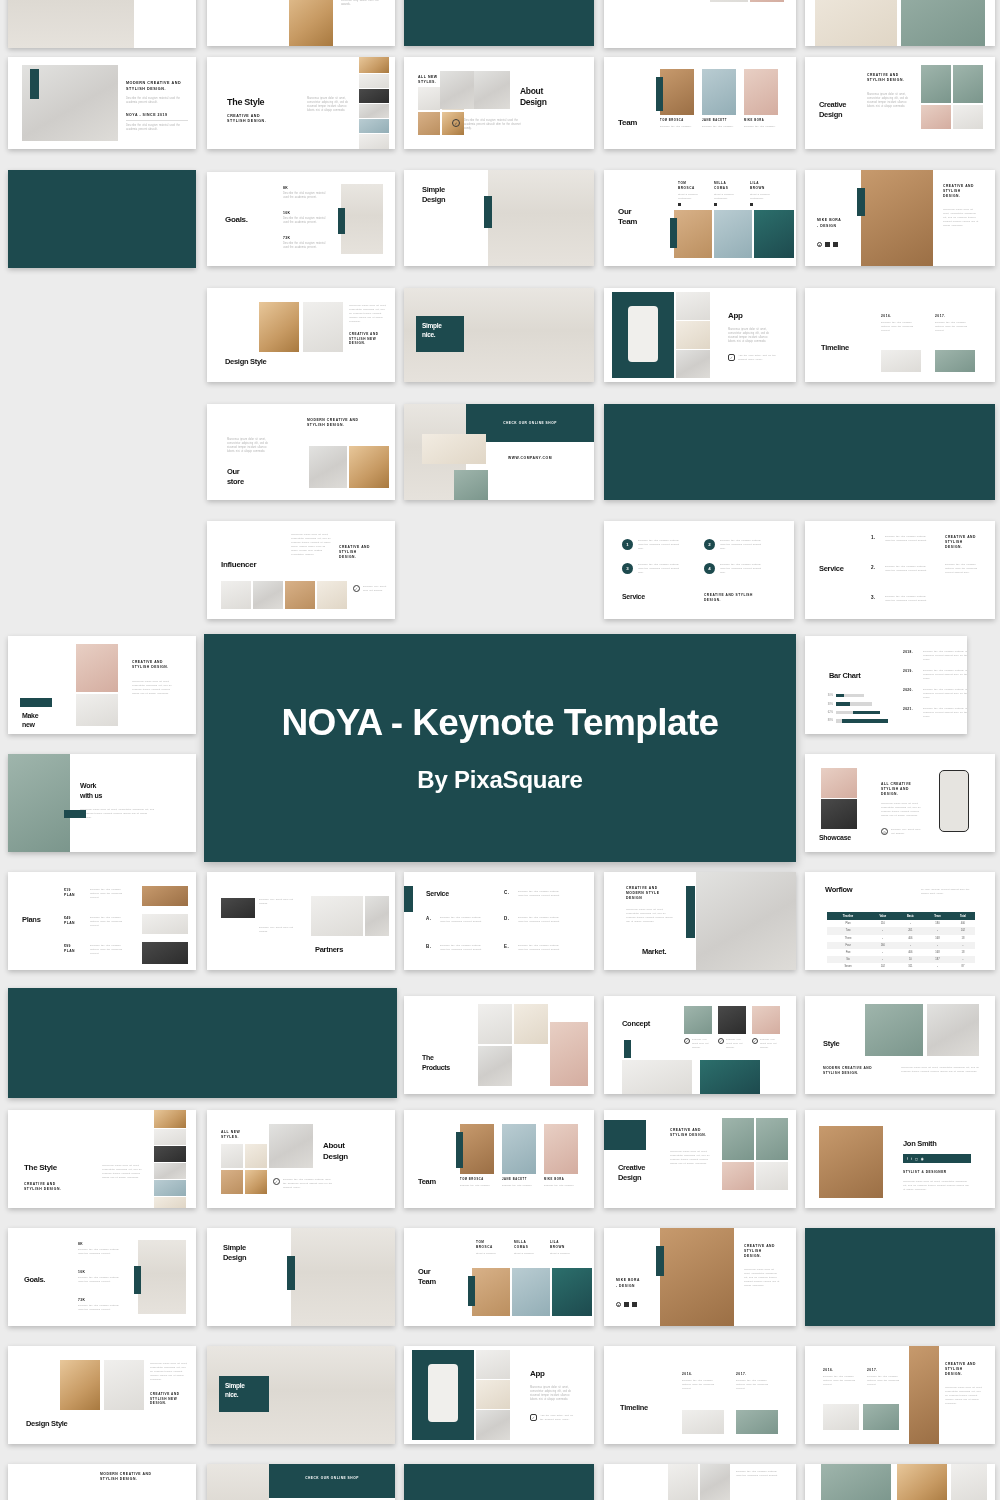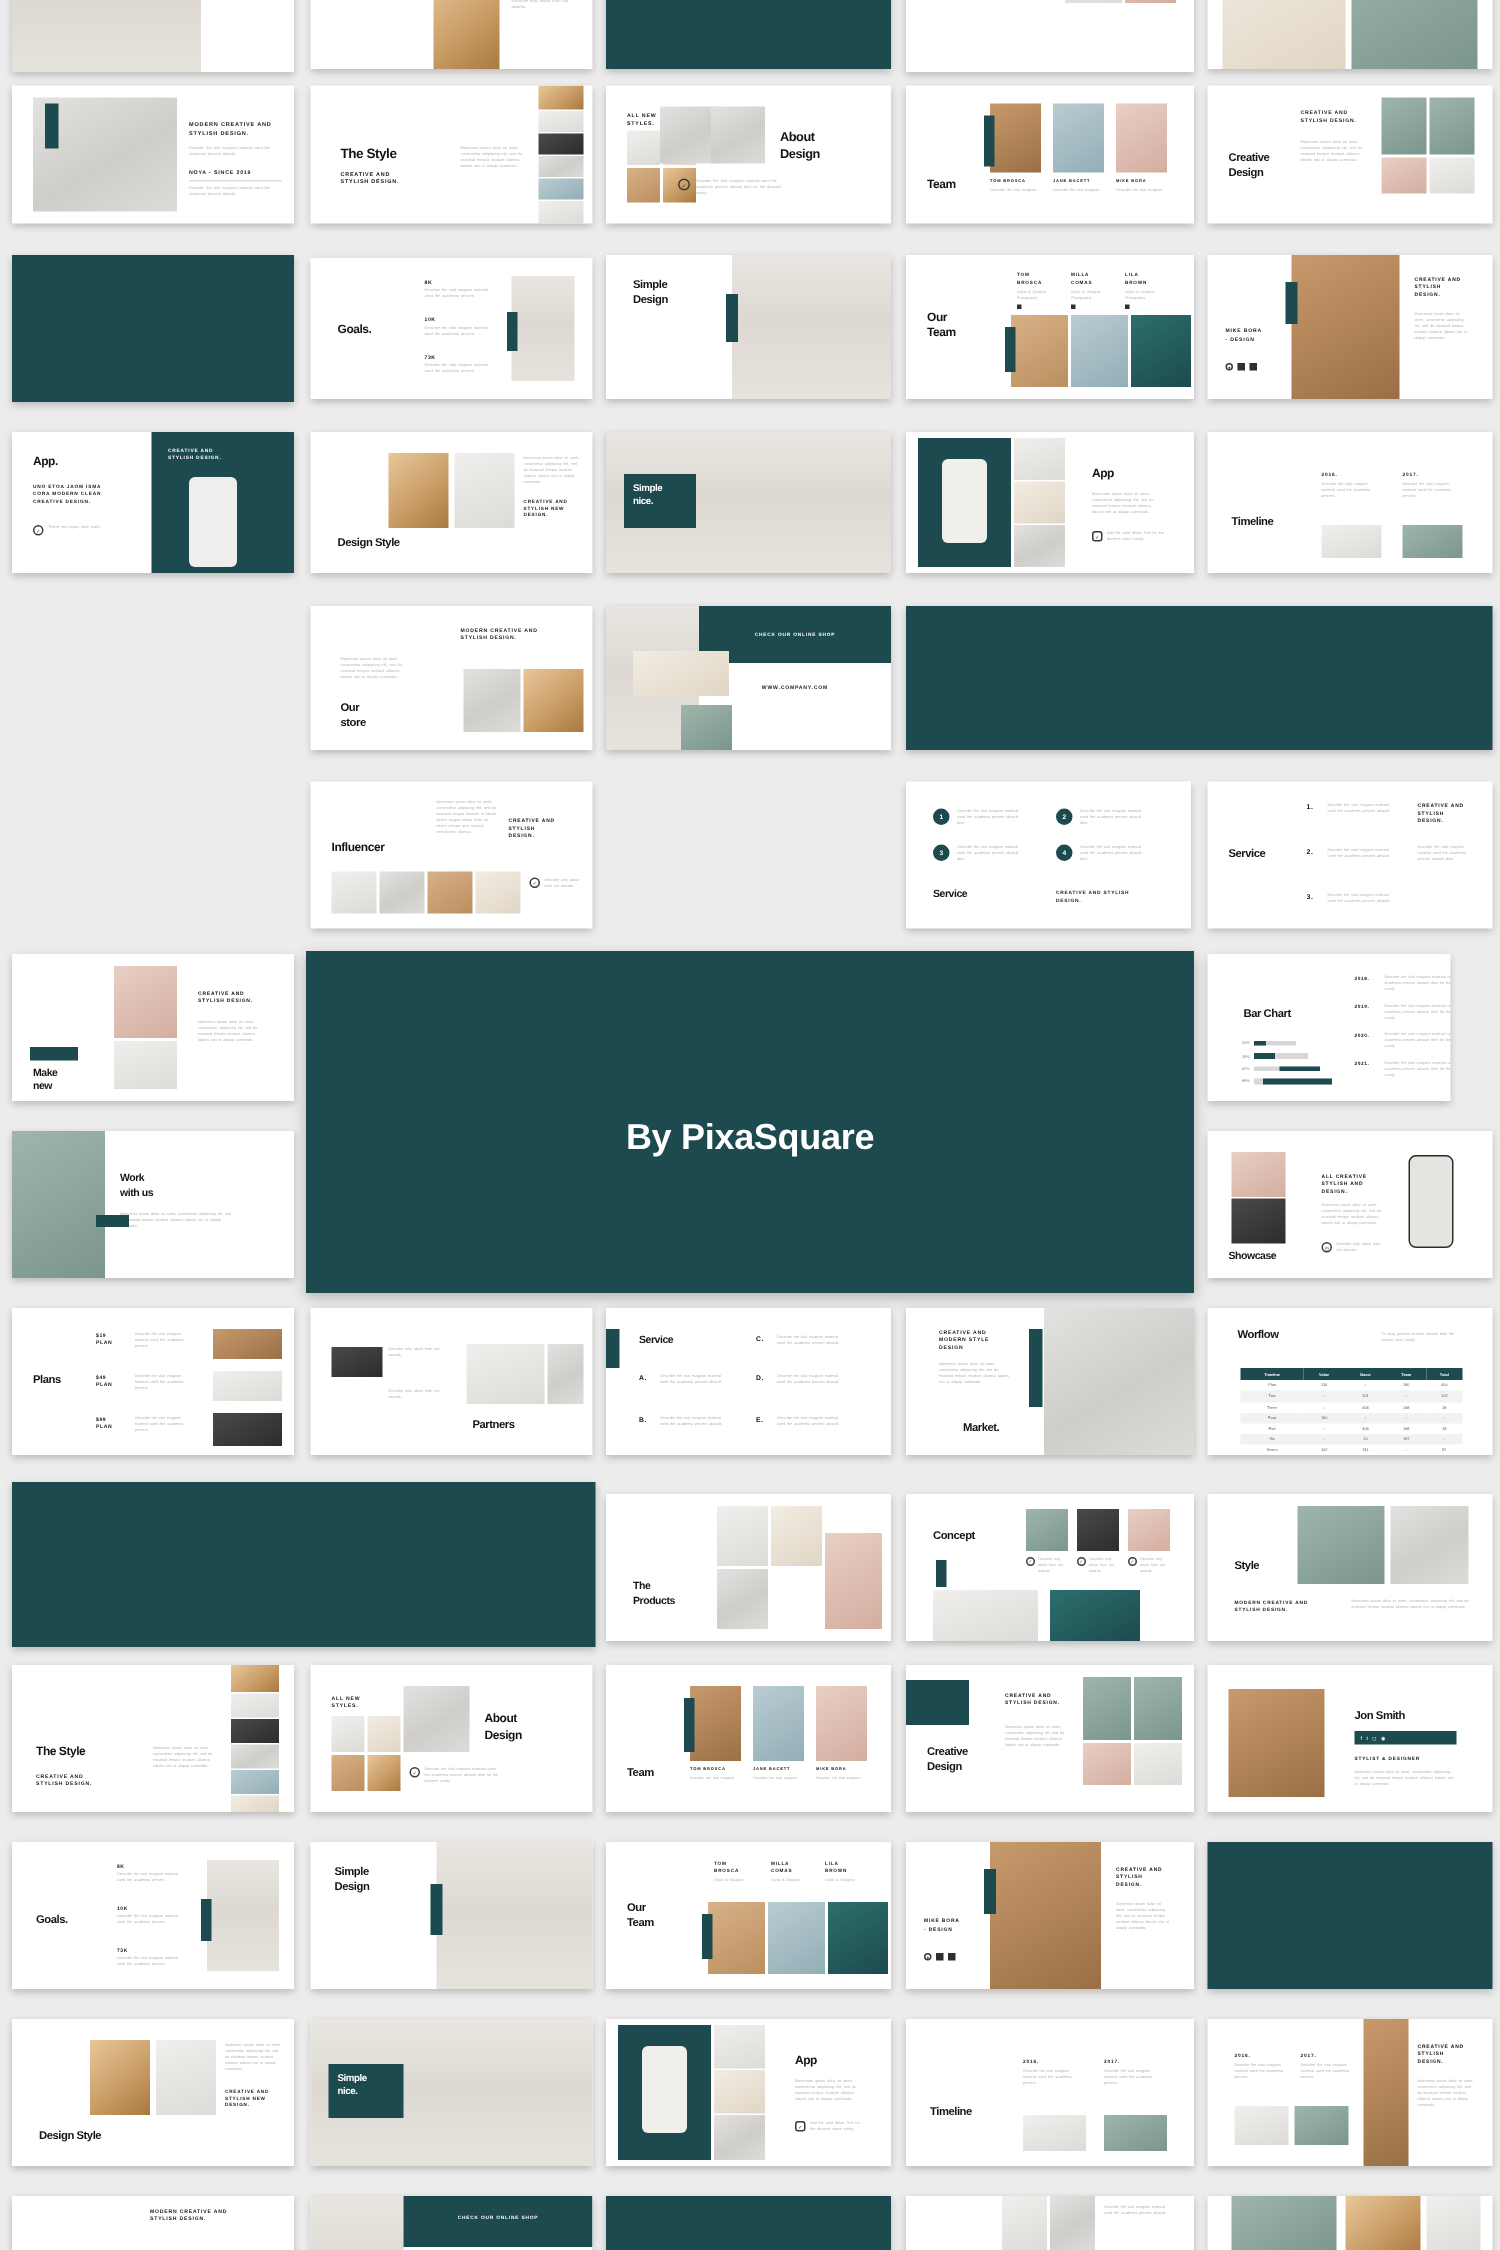--- a/index.html
+++ b/index.html
@@ -227,29 +227,20 @@
     <div class="h-cap" style="position:absolute;left:12px;top:54px;font-size:3.4px;">- DESIGN</div>
     <div class="ring" style="position:absolute;left:12px;top:72px;width:5px;height:5px;font-size:3px;">●</div>
     <div class="sqdot" style="position:absolute;left:20px;top:72px;width:5px;height:5px;"></div>
     <div class="sqdot" style="position:absolute;left:28px;top:72px;width:5px;height:5px;"></div>
     <div class="img i-skin" style="position:absolute;left:56px;top:0;width:72px;height:96px;"></div>
     <div class="accent-bar" style="left:52px;top:18px;width:8px;height:28px;"></div>
     <div class="h-cap" style="position:absolute;left:138px;top:14px;width:34px;font-size:3.3px;">CREATIVE AND STYLISH DESIGN.</div>
     <div class="lorem" style="position:absolute;left:138px;top:38px;width:36px;font-size:2.5px;">Maecenas ipsum dolor sit amet, consectetur adipiscing elit, sed do eiusmod tempor incidunt ullamco laboris nisi ut aliquip commodo.</div>
   </div>
 
-  <div class="slide" style="left:8px;top:288px;width:188px;height:94px;">
-    <div class="h-big" style="position:absolute;left:14px;top:16px;font-size:8px;">App.</div>
-    <div class="h-cap" style="position:absolute;left:14px;top:34px;width:58px;font-size:3.2px;">UNO ETOA JAOM ISMA CORA MODERN CLEAN CREATIVE DESIGN.</div>
-    <div class="ring" style="position:absolute;left:14px;top:62px;width:7px;height:7px;font-size:3.5px;">✓</div>
-    <div class="lorem" style="position:absolute;left:24px;top:62px;width:46px;font-size:2.5px;">Theme text layout work partly.</div>
-    <div class="slide teal" style="position:absolute;left:93px;top:0;width:95px;height:94px;box-shadow:none;"></div>
-    <div class="h-cap" style="position:absolute;left:104px;top:10px;width:40px;font-size:3.2px;color:#fff;">CREATIVE AND STYLISH DESIGN.</div>
-    <div style="position:absolute;left:118px;top:30px;width:32px;height:60px;background:#efeeec;border-radius:4px;"></div>
-  </div>
 
   <div class="slide" style="left:207px;top:288px;width:188px;height:94px;">
     <div class="h-big" style="position:absolute;left:18px;top:70px;font-size:7.5px;">Design Style</div>
     <div class="img i-gold" style="position:absolute;left:52px;top:14px;width:40px;height:50px;"></div>
     <div class="img i-lgrey" style="position:absolute;left:96px;top:14px;width:40px;height:50px;"></div>
     <div class="lorem" style="position:absolute;left:142px;top:16px;width:38px;font-size:2.5px;">Maecenas ipsum dolor sit amet, consectetur adipiscing elit, sed do eiusmod tempor incidunt ullamco laboris nisi ut aliquip commodo.</div>
     <div class="h-cap" style="position:absolute;left:142px;top:44px;width:38px;font-size:3.1px;">CREATIVE AND STYLISH NEW DESIGN.</div>
   </div>
 
   <div class="slide" style="left:404px;top:288px;width:190px;height:94px;">
@@ -345,20 +336,21 @@
     <div class="img i-blush" style="position:absolute;left:68px;top:8px;width:42px;height:48px;"></div>
     <div class="img i-lgrey" style="position:absolute;left:68px;top:58px;width:42px;height:32px;"></div>
     <div class="h-cap" style="position:absolute;left:124px;top:24px;width:42px;font-size:3.3px;">CREATIVE AND STYLISH DESIGN.</div>
     <div class="lorem" style="position:absolute;left:124px;top:44px;width:44px;font-size:2.5px;">Maecenas ipsum dolor sit amet, consectetur adipiscing elit, sed do eiusmod tempor incidunt ullamco laboris nisi ut aliquip commodo.</div>
     <div class="accent-bar" style="left:12px;top:62px;width:32px;height:9px;"></div>
     <div class="h-big" style="position:absolute;left:14px;top:76px;font-size:7px;">Make</div>
     <div class="h-big" style="position:absolute;left:14px;top:85px;font-size:7px;">new</div>
   </div>
 
   <div id="hero">
+    <div class="t1">NOYA - Keynote Template</div>
     <div class="t2">By PixaSquare</div>
   </div>
 
   <div class="slide" style="left:805px;top:636px;width:162px;height:98px;">
     <div class="h-big" style="position:absolute;left:24px;top:36px;font-size:7.5px;">Bar Chart</div>
     <div id="barwrap" style="position:absolute;left:18px;top:58px;width:68px;">
         <div class="bar-row">
           <div class="bar-lbl">30%</div>
           <div class="bar-tr" style="width: 28px;">
             <div class="bar-fl" style="width: 30%; left: 0px;"></div>

